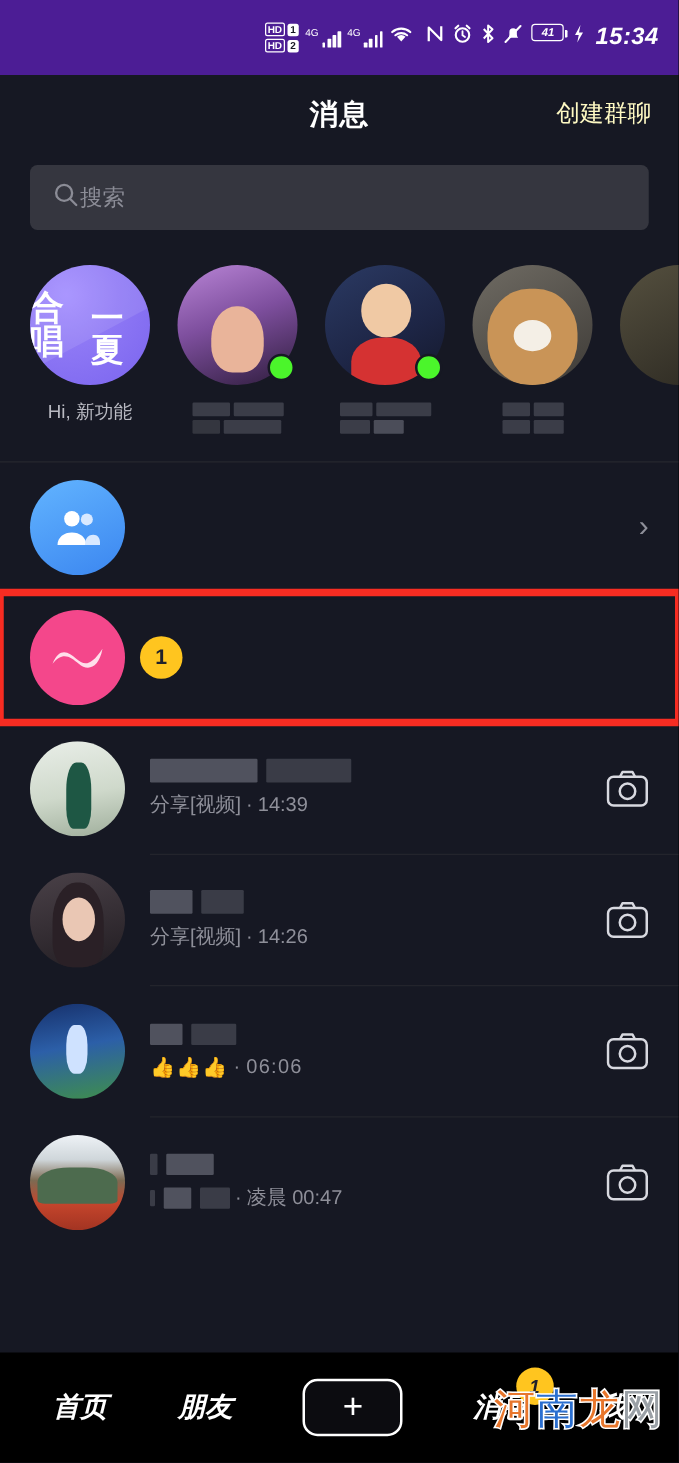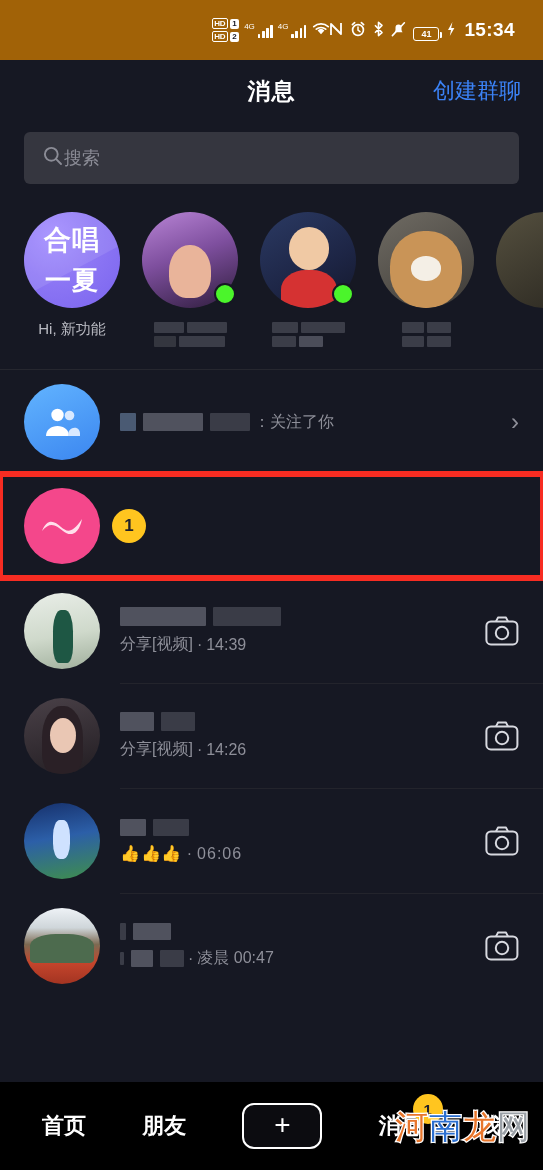--- a/index.html
+++ b/index.html
@@ -7,24 +7,24 @@
   body{
     width:543px; height:1170px;
     font-family:"Liberation Sans","DejaVu Sans",sans-serif;
     color:#e8e8ed; overflow:hidden; position:relative;
   }
   .phone{ width:543px; height:1170px; background:#161823; position:relative; overflow:hidden; }
 
   
   .statusbar{
     height:60px; display:flex; align-items:center; justify-content:center;
-    gap:7px; background:#a16207; padding:0 18px; position:relative;
+    gap:7px; background:#4c1d95; padding:0 18px; position:relative;
   }
   .sb-left{ display:flex; align-items:center; gap:5px; }
-  .sb-right{ display:flex; align-items:flex-end; gap:7px; position:absolute; right:28px; top:50%; transform:translateY(-50%); }
+  .sb-right{ display:flex; align-items:flex-start; gap:7px; position:absolute; right:16px; top:50%; transform:translateY(-50%);font-style:italic; }
   .hdstack{ display:flex; flex-direction:column; gap:2px; }
   .hdrow{ display:flex; align-items:center; gap:2px; }
   .hdbox{
     border:1.4px solid #fff; border-radius:2px; font-size:8px; line-height:9px;
     padding:0 1.5px; font-weight:bold; color:#fff; letter-spacing:-0.3px;
   }
   .hdnum{
     background:#fff; color:#161823; border-radius:2px; font-size:8px; line-height:10px;
     padding:0 2.5px; font-weight:bold;
   }
@@ -39,21 +39,21 @@
   .batt{
     width:26px;height:14px;border:1.6px solid #fff;border-radius:3px;
     display:flex;align-items:center;justify-content:center;position:relative;
   }
   .batt:after{content:"";position:absolute;right:-4px;top:4px;width:2.4px;height:6px;background:#fff;border-radius:0 1px 1px 0;}
   .batt span{font-size:9px;font-weight:bold;color:#fff;line-height:9px;}
 
   
   .header{ height:62px; display:flex; align-items:center; justify-content:center; position:relative;}
   .header h1{ font-size:23px; font-weight:bold; color:#fff; letter-spacing:1px;}
-  .hdr-action{ position:absolute; right:22px; top:50%; transform:translateY(-50%); font-size:22px; color:#3b82f6;font-family:Liberation Mono, monospace;}
+  .hdr-action{ position:absolute; right:22px; top:50%; transform:translateY(-50%); font-size:19px; color:#fef9c3;font-family:Liberation Mono, monospace;}
 
   
   .searchwrap{ padding:10px 24px 0 24px; }
   .searchbar{
     height:52px; background:#35363f; border-radius:6px; display:flex; align-items:center;
     padding:0 18px; 
   }
   .searchbar .ph{ color:#8b8c96; font-size:18px; }
 
   
@@ -64,21 +64,21 @@
   .dot{ position:absolute; right:2px; bottom:3px; width:22px;height:22px;border-radius:50%;
         background:#4bf52b; border:2px solid #161823;}
   .st-label{ margin-top:12px; font-size:15px; color:#b9bac2; white-space:nowrap;}
   .mos{ display:flex; flex-direction:column; gap:3px; margin-top:14px;}
   .mos .r{ display:flex; gap:3px;}
   .mos .r b{ display:block; height:11px; background:#3b3d48; border-radius:1px;}
 
   .feature-badge{
     width:96px;height:96px;border-radius:50%;
     background:radial-gradient(circle at 30% 25%, #a18bff 0%, #8e78f5 42%, #7a64ee 100%);
-    display:flex;flex-direction:column;align-items:center;justify-content:center;
+    display:flex;align-items:center;justify-content:center;
     color:#fff; font-weight:bold; line-height:1; position:relative; overflow:hidden;
   }
   .feature-badge .l1{ font-size:27px; letter-spacing:1px; }
   .feature-badge .l2{ font-size:26px; letter-spacing:1px; margin-top:13px;}
   .feature-badge:before{content:"";position:absolute;width:140px;height:60px;background:rgba(255,255,255,.10);
     transform:rotate(-28deg);top:-6px;left:-20px;}
 
   
   .art-girl1{background:linear-gradient(160deg,#b985d6 0%,#7e4f9e 45%,#2e1c3c 100%);}
   .art-girl1:after{content:"";position:absolute;left:28%;top:34%;width:44%;height:56%;border-radius:48% 48% 40% 40%;background:#e9b49a;}
@@ -128,21 +128,21 @@
   .art-mtn{background:linear-gradient(180deg,#eef2f6 0%,#cfd6da 26%,#7d6a52 48%,#c5452c 72%,#a33422 100%);}
   .art-mtn:after{content:"";position:absolute;left:8%;top:34%;width:84%;height:38%;background:#4d6b4e;border-radius:40% 40% 10% 10%;}
 
   .thumbs{ letter-spacing:1px; font-size:17px;}
 
   
   .nav{
     position:absolute; left:0; bottom:0; width:543px; height:88px; background:#000;
     display:flex; align-items:center; justify-content:space-around; padding:0 14px;
   }
-  .navitem{ position:relative; font-size:22px; color:#fff; font-weight:bold; }
+  .navitem{ position:relative; font-size:22px; color:#fff; font-weight:bold;font-style:italic; }
   .navbadge{
     position:absolute; top:-17px; right:-20px; width:30px;height:30px; border-radius:50%;
     background:#ffc51f; color:#20212b; font-size:15px; font-weight:bold;
     display:flex;align-items:center;justify-content:center;
   }
   .plusbtn{
     width:80px;height:46px;border-radius:12px;background:#0c0c10;
     display:flex;align-items:center;justify-content:center;position:relative;
     border:2.5px solid #fff;
   }
@@ -333,28 +333,20 @@
     <div class="row">
       <div class="rava fans-ava">
         <svg width="42" height="34" viewBox="0 0 42 34">
           <circle cx="16.5" cy="10" r="6.2" fill="#fff"></circle>
           <circle cx="28.5" cy="10.5" r="4.8" fill="#d9e9ff"></circle>
           <path d="M5 31c0-6.2 5.2-10 11.5-10S28 24.8 28 31z" fill="#fff"></path>
           <path d="M27 31c0-4.6 2-8.2 6.6-8.2 3.6 0 5.4 2.6 5.4 6.4V31z" fill="#d9e9ff"></path>
         </svg>
       </div>
       <div class="body">
-        <div class="sub">
-          <span class="nameblocks">
-            <b class="blk" style="width:16px;background:#4a5a73"></b>
-              <b class="blk" style="width:60px"></b>
-              <b class="blk blkdark" style="width:40px"></b>
-          </span>
-          <span>：关注了你</span>
-        </div>
       </div>
       <div class="right">
         <span class="chev">›</span>
       </div>
     </div>
 
     <div class="row highlight">
       <div class="rava inter-ava">
         <svg width="48" height="34" viewBox="0 0 48 34">
           <path d="M4 22c6-14 13-9 19-4s11 7 21-8c-3 16-12 18-19 12S12 12 4 22z" fill="#ffdfeb"></path>

